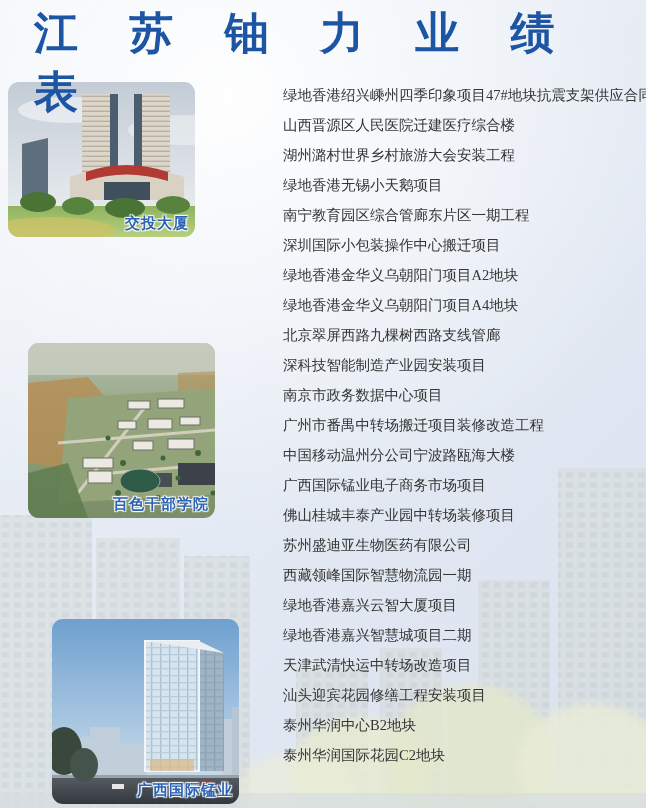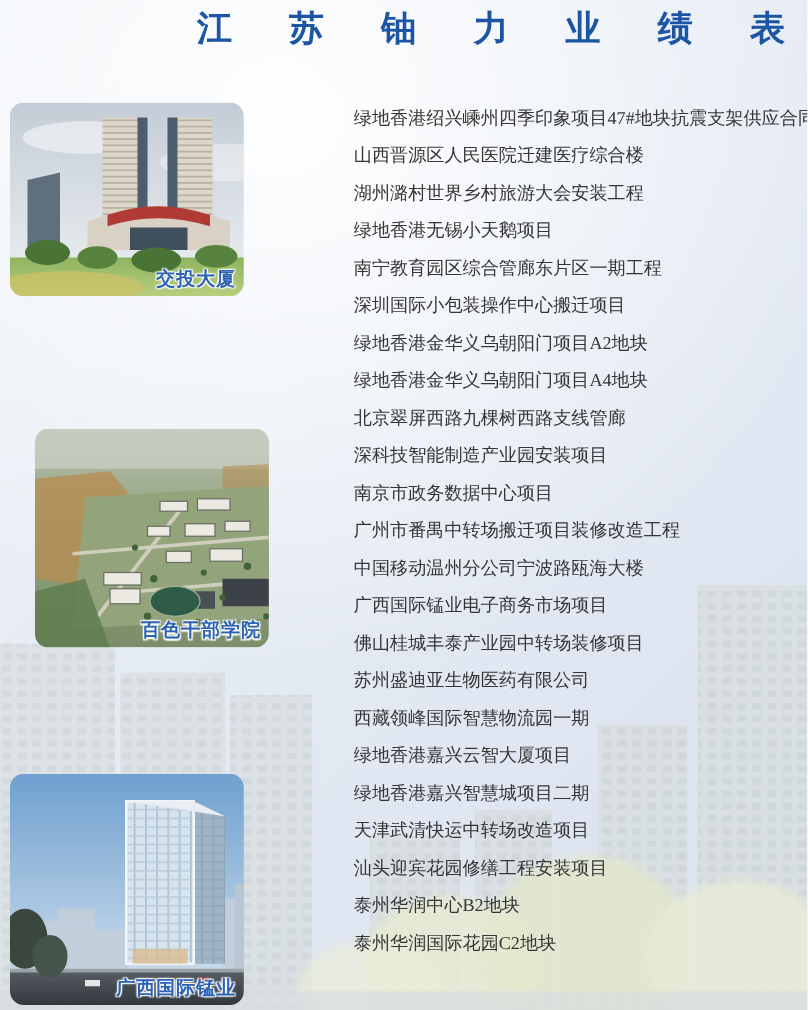--- a/index.html
+++ b/index.html
@@ -6,29 +6,29 @@
   html,body { background:#ffffff; }
   .page {
     position:relative; width:646px; height:808px; overflow:hidden;
     background:
       radial-gradient(ellipse 120% 90% at 35% 12%, rgba(255,255,255,0.95), rgba(255,255,255,0) 60%),
       linear-gradient(135deg, #eff3f8 0%, #e5ebf4 45%, #d9e1ee 100%);
     font-family:"Liberation Serif", serif;
   }
   .bg-svg { position:absolute; left:0; top:0; z-index:0; }
   .title {
-    position:absolute; top:4px; left:0; width:100%; text-align:right; padding-left:34px;
+    position:absolute; top:4px; left:0; width:100%; text-align:left; padding-left:34px;
     font-family:"DejaVu Serif","Liberation Serif",serif;
-    font-size:28px; font-weight:700; letter-spacing:18px; color:#1c55a3; z-index:3;
+    font-size:44px; font-weight:700; letter-spacing:18px; color:#1c55a3; z-index:3;
   }
   .photo { position:absolute; left:8px; width:187px; border-radius:11px; overflow:hidden; z-index:2; }
   .photo svg { display:block; }
   #photo1 { top:82px;  height:155px; }
   #photo2 { top:343px; height:175px;margin-left:20px; }
-  #photo3 { top:619px; height:185px; }
+  #photo3 { top:619px; height:185px;margin-left:44px; }
   .caption {
     position:absolute; right:6px; bottom:4px;
     font-family:"Liberation Serif",serif; font-weight:700; font-size:15px; letter-spacing:1px;
     color:#2b62b4;
     text-shadow:-1px -1px 1px rgba(255,255,255,.95), 1px -1px 1px rgba(255,255,255,.95),
                 -1px 1px 1px rgba(255,255,255,.95), 1px 1px 1px rgba(255,255,255,.95);
     z-index:3;
   }
   .projects { position:absolute; left:283px; top:80px; z-index:2; list-style:none; }
   .projects li {

